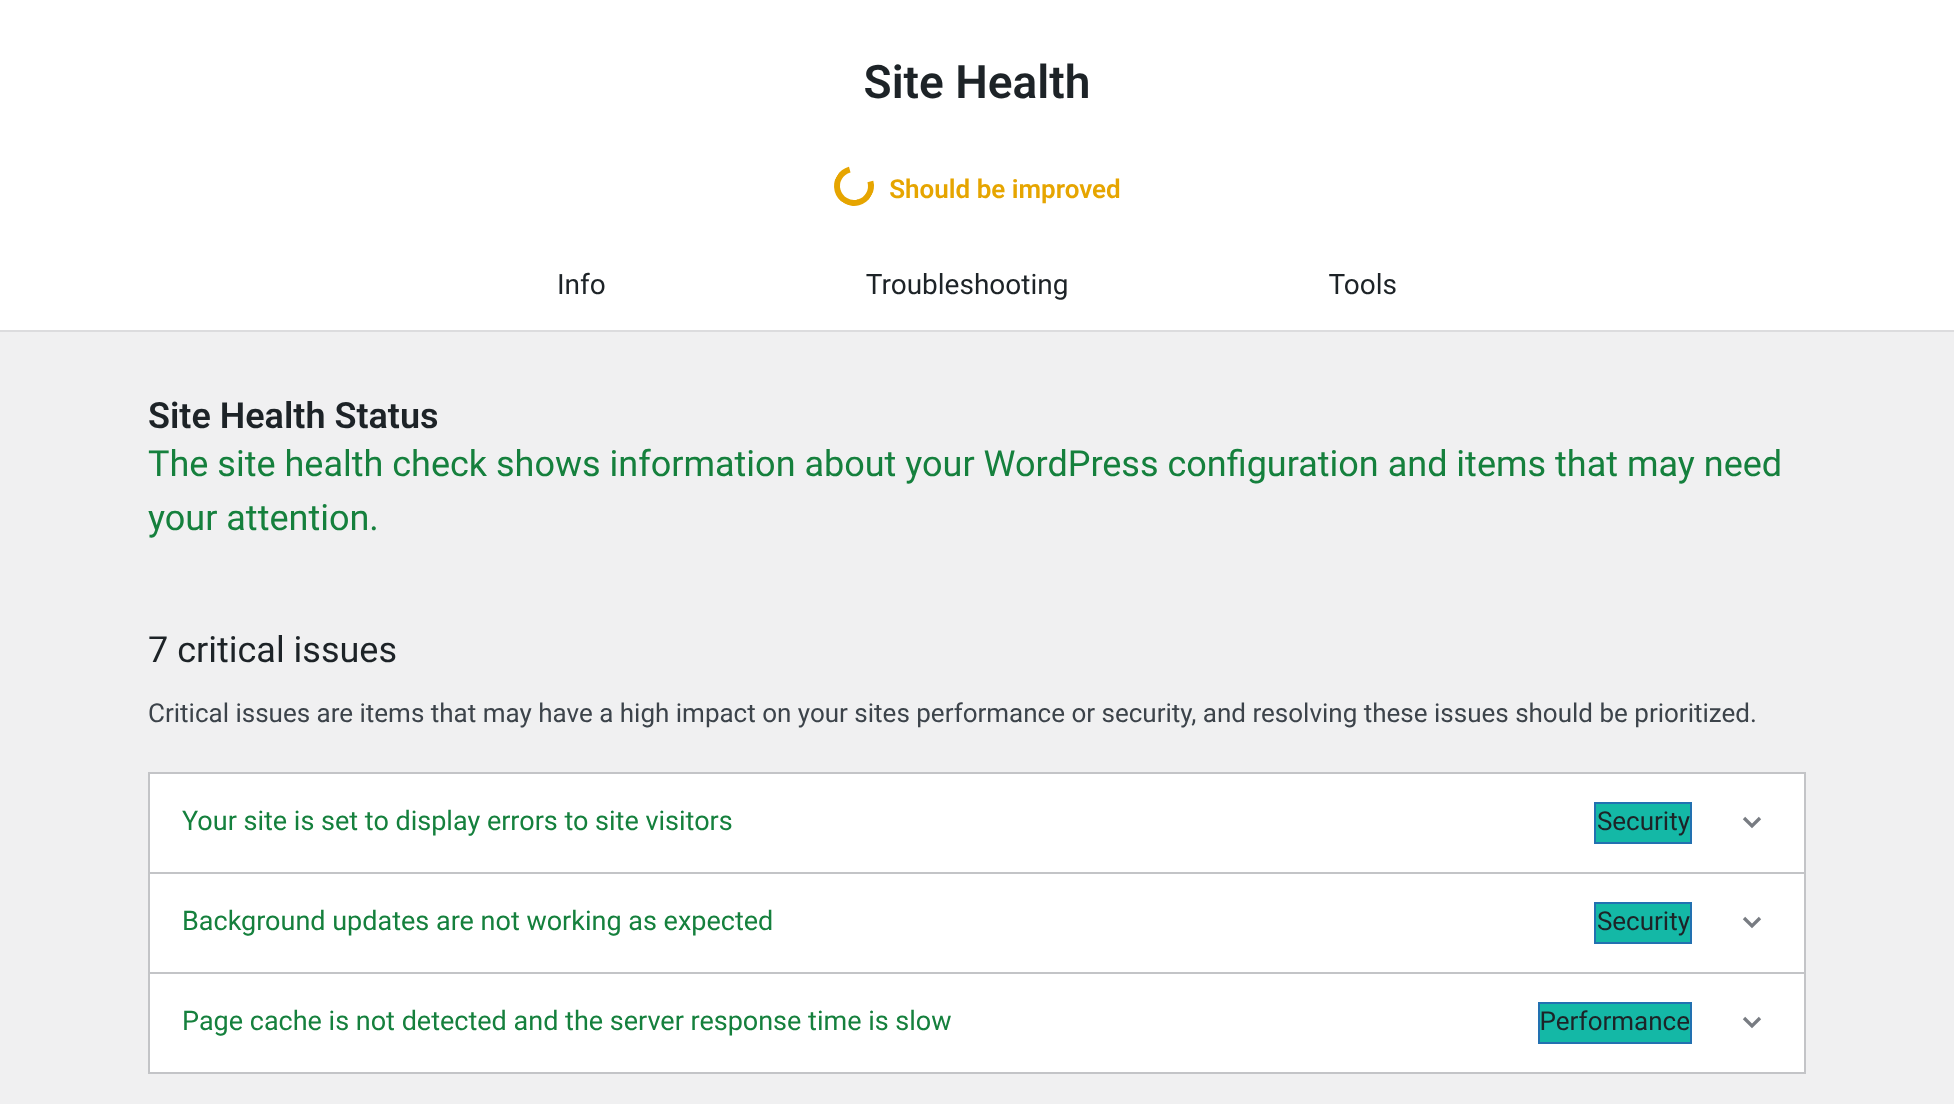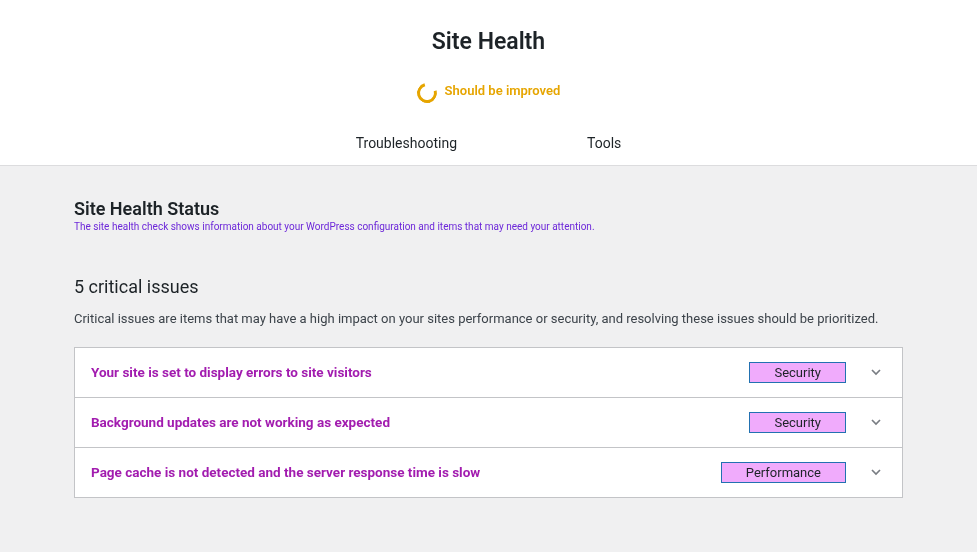--- a/index.html
+++ b/index.html
@@ -18,21 +18,21 @@
     }
     .page-title {
       font-size: 23px;
       font-weight: 600;
       text-align: center;
       color: #1d2327;
       margin-bottom: 28px;
     }
     .health-indicator {
       display: flex;
-      align-items: flex-start;
+      align-items: flex-end;
       justify-content: center;
       gap: 8px;
       margin-bottom: 22px;
     }
     .spinner-circle {
       width: 20px;
       height: 20px;
       border: 3px solid #e6a500;
       border-top-color: transparent;
       border-radius: 50%;
@@ -67,22 +67,22 @@
       padding: 32px 74px 30px;
       height: calc(552px - 164px);
     }
     .section-heading {
       font-size: 18px;
       font-weight: 600;
       color: #1d2327;
       margin-bottom: 0;
     }
     .section-desc {
-      font-size: 10px;
-      color: #6d28d9;
+      font-size: 18px;
+      color: #15803d;
       margin-bottom: 42px;
       line-height: 1.5;
     }
     .issues-heading {
       font-size: 18px;
       font-weight: 400;
       color: #1d2327;
       margin-bottom: 12px;
     }
     .issues-desc {
@@ -100,34 +100,33 @@
       padding: 14px 16px;
       display: flex;
       align-items: center;
       justify-content: space-between;
       cursor: pointer;
       margin-bottom: -1px;
     }
     .issue-row:first-child { }
     .issue-title {
       font-size: 13.5px;
-      color: #a21caf;
-      font-weight: bold;
+      color: #15803d;
     }
     .issue-right {
       display: flex;
       align-items: center;
       gap: 20px;
     }
     .badge {
       border: 1px solid #2271b1;
       color: #1d2327;
       font-size: 13px;
-      padding: 2px 24px;
-      background: #f0abfc;
+      padding: 2px 0;
+      background: #14b8a6;
     }
     .chevron {
       width: 20px;
       height: 20px;
       display: flex;
       align-items: center;
       justify-content: center;
     }
     .chevron svg {
       width: 16px;
@@ -142,30 +141,31 @@
 
 <div class="header-region">
   <h1 class="page-title">Site Health</h1>
 
   <div class="health-indicator">
     <span class="spinner-circle"></span>
     <span class="indicator-text">Should be improved</span>
   </div>
 
   <div class="tabs">
+    <div class="tab"><span>Info</span></div>
     <div class="tab"><span>Troubleshooting</span></div>
     <div class="tab"><span>Tools</span></div>
   </div>
 </div>
 
 <div class="content-region">
   <h2 class="section-heading">Site Health Status</h2>
   <p class="section-desc">The site health check shows information about your WordPress configuration and items that may need your attention.</p>
 
-  <h3 class="issues-heading">5 critical issues</h3>
+  <h3 class="issues-heading">7 critical issues</h3>
   <p class="issues-desc">Critical issues are items that may have a high impact on your sites performance or security, and resolving these issues should be prioritized.</p>
 
   <div class="issue-list">
 
     <div class="issue-row">
       <span class="issue-title">Your site is set to display errors to site visitors</span>
       <div class="issue-right">
         <span class="badge">Security</span>
         <span class="chevron">
           <svg viewBox="0 0 24 24">

